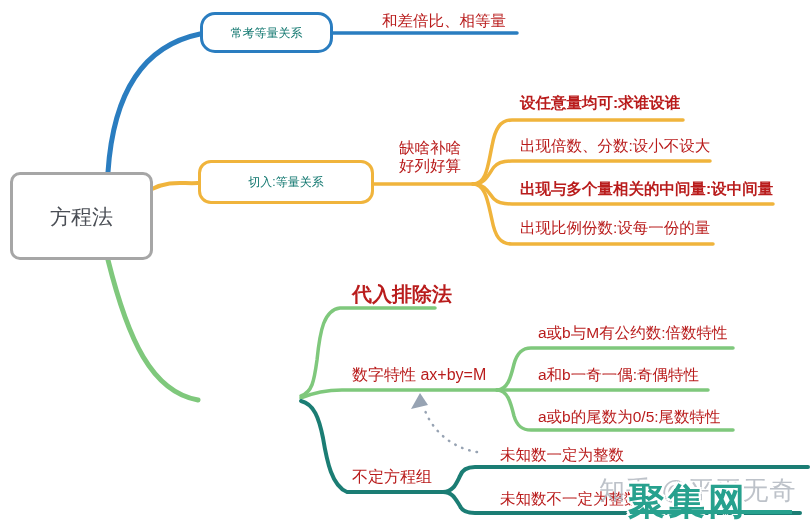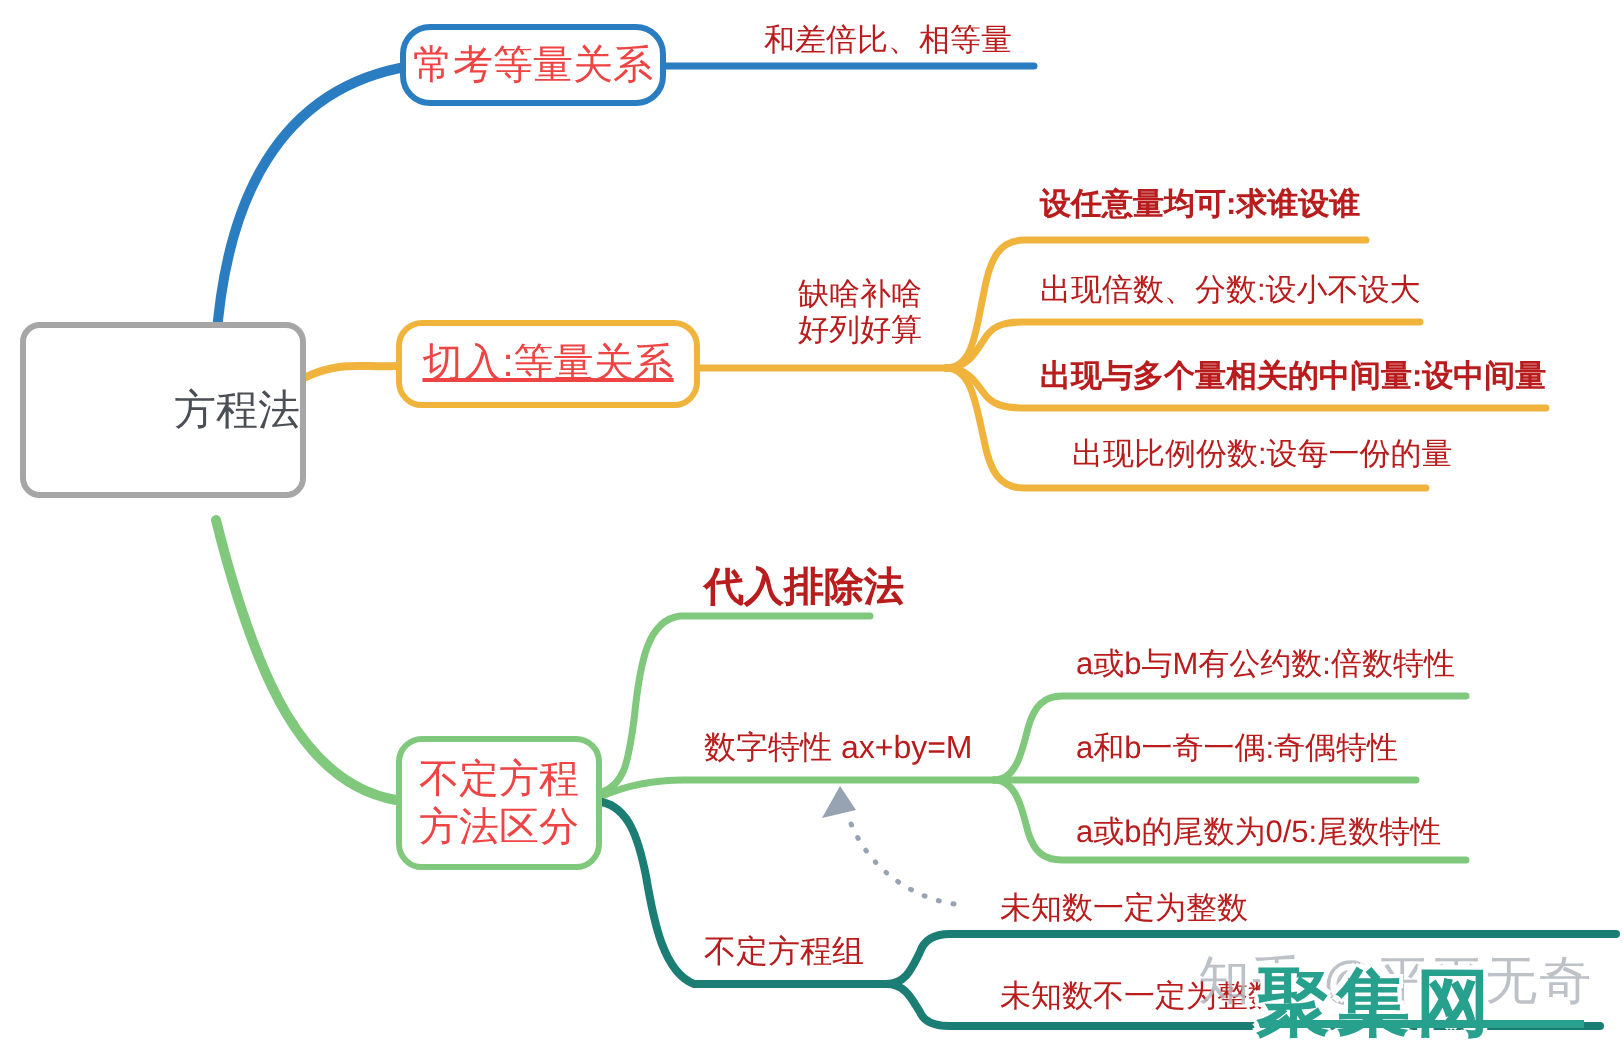--- a/index.html
+++ b/index.html
@@ -4,21 +4,21 @@
 <style>
   html,body{margin:0;padding:0;background:#ffffff;}
   #scene{
     position:relative;width:812px;height:524px;overflow:hidden;background:#ffffff;
     font-family:"Liberation Sans","DejaVu Sans",sans-serif;
   }
   #wires{position:absolute;left:0;top:0;}
   .node{
     position:absolute;background:#ffffff;border-style:solid;
     display:flex;align-items:center;justify-content:center;text-align:center;
-    color:#ef4444;font-size:20px;line-height:22px;box-sizing:border-box;
+    color:#0f766e;font-size:12px;line-height:22px;box-sizing:border-box;
   }
   .node-root{
     border:3px solid #a6a6a6;border-radius:10px;color:#4a4e55;
     font-size:21px;line-height:31px;
   }
   .node-eq{border:3px solid #2a7dc0;border-radius:15px;}
   .node-entry{border:3px solid #f0b43c;border-radius:13px;}
   .node-indet{border:3px solid #7fc87c;border-radius:13px;}
   .lbl{
     position:absolute;color:#b91c1c;font-size:15.5px;line-height:18px;
@@ -61,51 +61,45 @@
     <path d="M 497 390 C 508 390 511 404 514 416 C 517 426 522 430 531 430 H 733" fill="none" stroke="#7fc87c" stroke-width="3.5" stroke-linecap="round"></path>
 
     <path d="M 301 401 C 314 404 319 418 323 438 C 327 462 332 486 347 492 H 443" fill="none" stroke="#1b7d74" stroke-width="4" stroke-linecap="round"></path>
     <path d="M 443 492 C 453 492 456 484 460 476 C 462 470 467 467 475 467 H 808" fill="none" stroke="#1b7d74" stroke-width="4" stroke-linecap="round"></path>
     <path d="M 443 492 C 453 492 456 500 460 506 C 462 511 467 513 475 513 H 800" fill="none" stroke="#1b7d74" stroke-width="4" stroke-linecap="round"></path>
 
     <path d="M 477 452 C 452 448 432 431 424 408" fill="none" stroke="#97a3b3" stroke-width="2.5" stroke-linecap="round" stroke-dasharray="0.5 7"></path>
     <polygon points="420,393 411,409 428,405" fill="#97a3b3"></polygon>
   </svg>
 
-  <div class="node node-root" style="left:10px;top:161px;width:143px;height:88px;justify-content:flex-end;">
+  <div class="node node-root" style="left:10px;top:172px;width:143px;height:88px;">
     <div>
       <div>方程法</div>
     </div>
   </div>
 
   <div class="node node-eq" style="left:200px;top:12px;width:133px;height:41px;">
     <span>常考等量关系</span>
   </div>
 
-  <div class="node node-entry" style="left:198px;top:160px;width:152px;height:44px;text-decoration:underline;">
+  <div class="node node-entry" style="left:198px;top:160px;width:176px;height:44px;">
     <span>切入:等量关系</span>
   </div>
 
-  <div class="node node-indet" style="left:198px;top:368px;width:103px;height:67px;line-height:24px;">
-    <div>
-      <div>不定方程</div>
-      <div>方法区分</div>
-    </div>
-  </div>
 
   <div class="lbl" style="left:382px;top:12px;">和差倍比、相等量</div>
 
   <div class="lbl" style="left:399px;top:139px;">
     <div>缺啥补啥</div>
     <div>好列好算</div>
   </div>
   <div class="lbl" style="left:520px;top:94px;font-weight:bold;">设任意量均可:求谁设谁</div>
   <div class="lbl" style="left:520px;top:137px;">出现倍数、分数:设小不设大</div>
   <div class="lbl" style="left:520px;top:180px;font-weight:bold;">出现与多个量相关的中间量:设中间量</div>
-  <div class="lbl" style="left:536px;top:219px;">出现比例份数:设每一份的量</div>
+  <div class="lbl" style="left:520px;top:219px;">出现比例份数:设每一份的量</div>
 
   <div class="lbl" style="left:352px;top:285px;font-size:20px;font-weight:bold;">代入排除法</div>
   <div class="lbl" style="left:352px;top:366px;font-size:16px;">数字特性 ax+by=M</div>
   <div class="lbl" style="left:538px;top:324px;">a或b与M有公约数:倍数特性</div>
   <div class="lbl" style="left:538px;top:366px;">a和b一奇一偶:奇偶特性</div>
   <div class="lbl" style="left:538px;top:408px;">a或b的尾数为0/5:尾数特性</div>
 
   <div class="lbl" style="left:352px;top:468px;font-size:16px;">不定方程组</div>
   <div class="lbl" style="left:500px;top:446px;">未知数一定为整数</div>
   <div class="lbl" style="left:500px;top:490px;">未知数不一定为整数</div>

